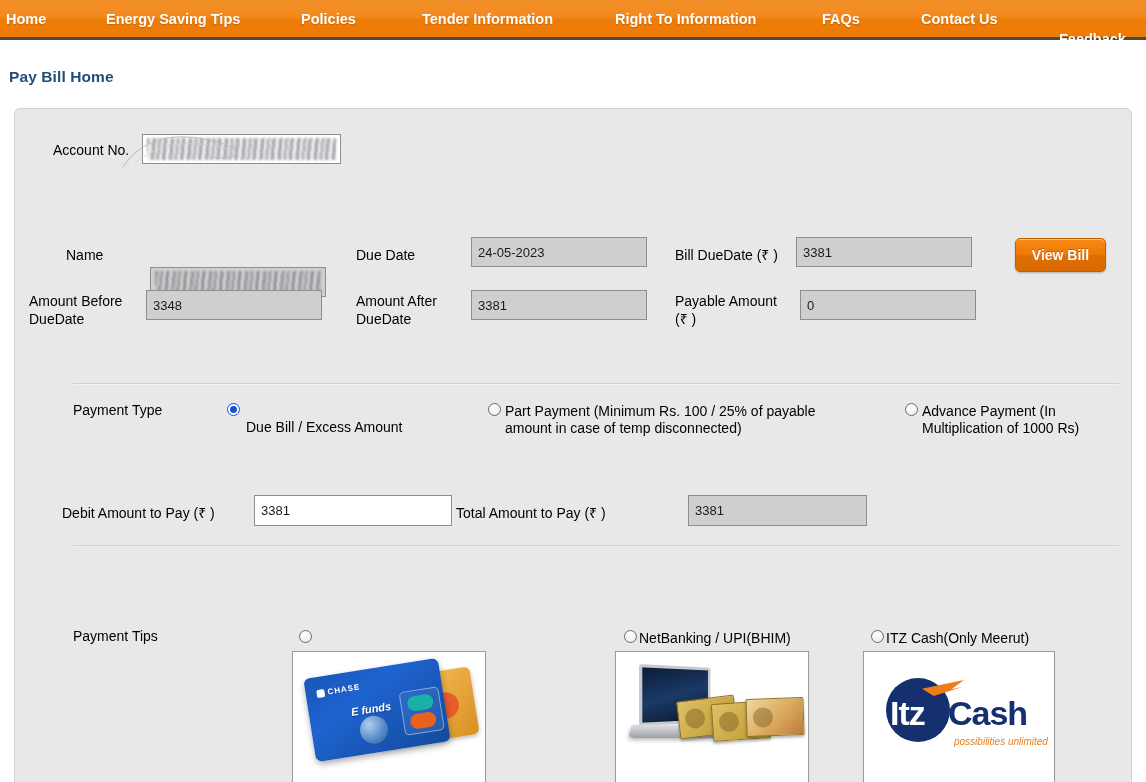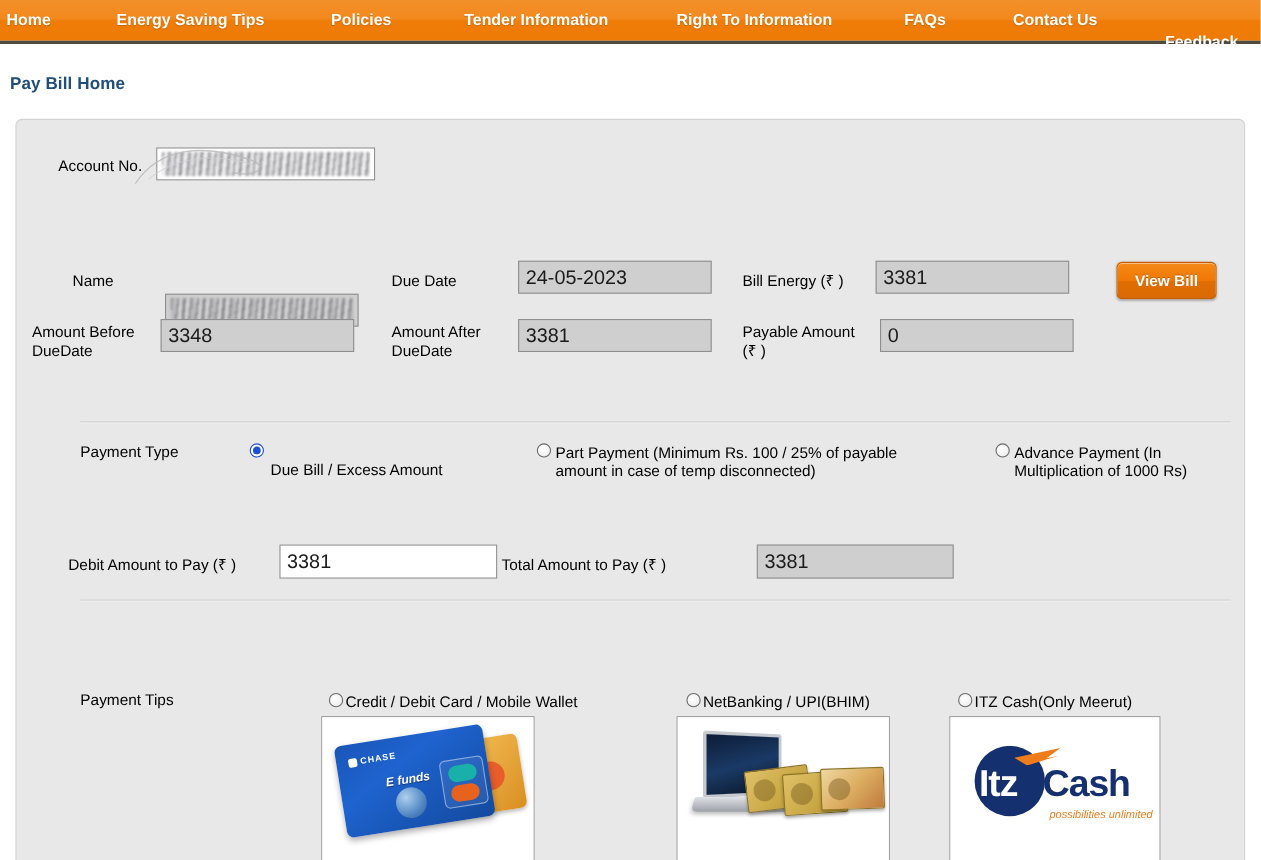--- a/index.html
+++ b/index.html
@@ -53,21 +53,21 @@
     background: #e8e8e8;
     border: 1px solid #d2d2d2;
     border-radius: 6px 6px 0 0;
   }
 
   .lbl { position: absolute; font-size: 14px; color: #000; line-height: 18px; }
   .fld {
     position: absolute;
     background: #cfcfcf;
     border: 1px solid #8e8e8e;
-    font-size: 18px; color: #1a1a1a;
+    font-size: 13px; color: #1a1a1a;
     padding: 0 6px;
     display: flex; align-items: center;
     font-family: "Liberation Sans", sans-serif;
   }
   .fld.white { background: #ffffff; border: 1px solid #8e8e8e; }
   .fld.readonly { background: #cfcfcf; }
 
   
   .redact { position: relative; overflow: hidden; }
   .redact .blur {
@@ -272,21 +272,21 @@
   <div class="fld readonly redact" style="left:135px;top:128px;width:176px;height:30px;">
     <span class="blur"></span>
     <span></span>
   </div>
 
   <div class="lbl" style="left:341px;top:137px;">Due Date</div>
   <div class="fld readonly" style="left:456px;top:128px;width:176px;height:30px;">
     <span>24-05-2023</span>
   </div>
 
-  <div class="lbl" style="left:660px;top:137px;">Bill Energy (₹ )</div>
+  <div class="lbl" style="left:660px;top:137px;">Bill DueDate (₹ )</div>
   <div class="fld readonly" style="left:781px;top:128px;width:176px;height:30px;">
     <span>3381</span>
   </div>
 
   <div id="viewbill" style="left:1000px;top:129px;">View Bill</div>
 
   <div class="lbl" style="left:14px;top:183px;width:110px;">Amount Before DueDate</div>
   <div class="fld readonly" style="left:131px;top:181px;width:176px;height:30px;">
     <span>3348</span>
   </div>
@@ -322,21 +322,20 @@
   <div class="lbl" style="left:441px;top:395px;">Total Amount to Pay (₹ )</div>
   <div class="fld readonly" style="left:673px;top:386px;width:179px;height:31px;">
     <span>3381</span>
   </div>
 
   <div class="divider" style="top:436px;"></div>
 
   <div class="lbl" style="left:58px;top:518px;">Payment Tips</div>
 
   <span class="radio" style="left:284px;top:521px;"></span>
-  <div class="rlabel" style="left:299px;top:521px;">Credit / Debit Card / Mobile Wallet</div>
 
   <span class="radio" style="left:609px;top:521px;"></span>
   <div class="rlabel" style="left:624px;top:521px;">NetBanking / UPI(BHIM)</div>
 
   <span class="radio" style="left:856px;top:521px;"></span>
   <div class="rlabel" style="left:871px;top:521px;">ITZ Cash(Only Meerut)</div>
 
   <div class="modebox" style="left:277px;top:542px;width:194px;height:132px;">
     <div class="cc-wrap">
       <div class="cc-gold">

